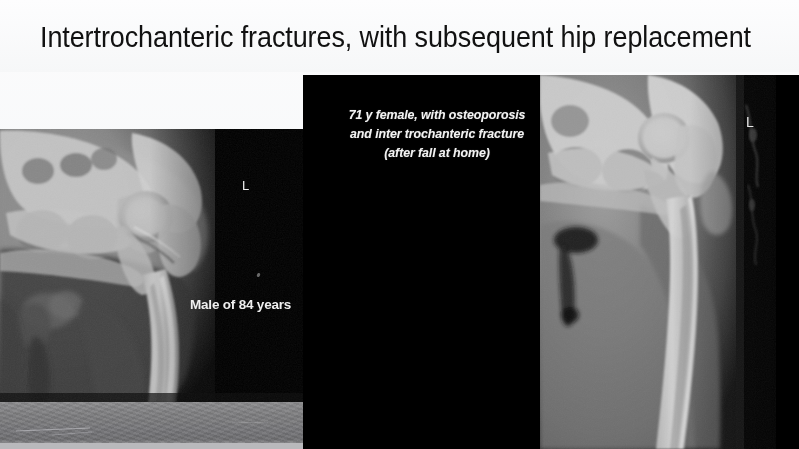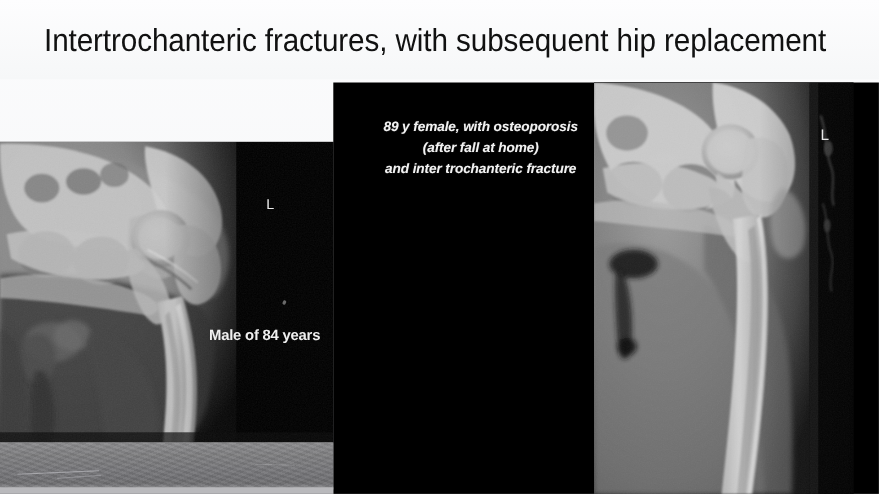--- a/index.html
+++ b/index.html
@@ -377,23 +377,23 @@
     <div class="scratch" style="left:52px; top:31px; width:40px; transform:rotate(-4deg); opacity:.6;"></div>
     <div class="scratch" style="left:232px; top:20px; width:36px; transform:rotate(1.5deg); opacity:.45;"></div>
   </div>
   <div id="gray-strip-bottom"></div>
 
   <div id="title-bar">
     <div id="slide-title">Intertrochanteric fractures, with subsequent hip replacement</div>
   </div>
 
   <div id="mid-caption">
-    <div>89 y female, with osteoporosis</div>
+    <div>71 y female, with osteoporosis</div>
+    <div>and inter trochanteric fracture</div>
     <div>(after fall at home)</div>
-    <div>and inter trochanteric fracture</div>
   </div>
 
   <div id="left-annotation">Male of 84 years</div>
 
   <div id="l-marker-left" class="l-marker">L</div>
   <div id="l-marker-right" class="l-marker">L</div>
 
 </div>
 
 </body></html>

